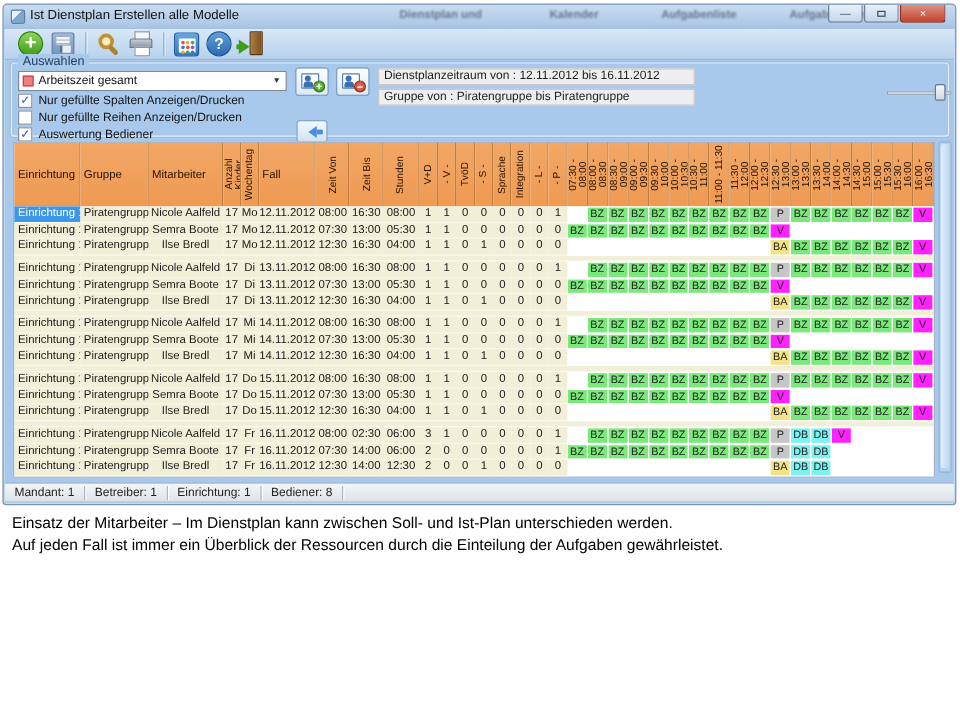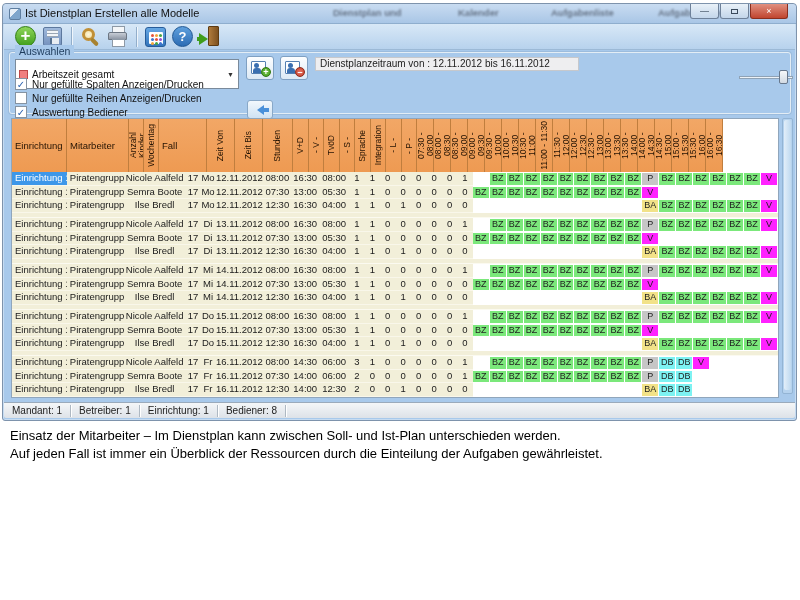--- a/index.html
+++ b/index.html
@@ -50,21 +50,21 @@
   .ic-help{width:21px;height:21px;border-radius:50%;background:linear-gradient(#5FA0DD,#2C6CB4);
     border:1px solid #1F5692;color:#fff;font-size:13px;font-weight:bold;text-align:center;line-height:19px;}
   .ic-exit{width:22px;height:21px;position:relative;}
   .ic-exit .door{position:absolute;right:2px;top:0;width:11px;height:20px;background:linear-gradient(90deg,#B07B3C,#7D5120);border:1px solid #5E3B12;border-radius:1px;}
   .ic-exit .arr{position:absolute;left:0;top:7px;width:0;height:0;border:6px solid transparent;border-left:9px solid #3F9D1C;}
   .ic-exit .arrbar{position:absolute;left:-2px;top:11px;width:6px;height:4px;background:#3F9D1C;}
   
   .groupbox{position:absolute;left:6px;top:48px;width:782px;height:62px;
     border:1px solid #E3EDF5;border-radius:3px;box-shadow:0 0 0 1px rgba(120,150,180,.25);}
   .grouplabel{position:absolute;left:12px;top:41px;font-size:10.5px;color:#1E3C5C;background:var(--winbg,#A8C9EB);padding:0 4px;}
-  .dropdown{position:absolute;left:12px;top:55px;width:224px;height:30px;background:#fff;
+  .dropdown{position:absolute;left:12px;top:55px;width:224px;height:17px;background:#fff;
     border:1px solid #7A8A9B;display:flex;align-items:center;font-size:10px;color:#111;}
   .dd-swatch{width:9px;height:9px;background:#F07F7F;border:1px solid #BE4747;margin:0 4px 0 3px;}
   .dd-caret{margin-left:auto;margin-right:4px;font-size:7px;color:#333;}
   .pbtn{position:absolute;top:52px;width:28px;height:24px;border:1px solid #7FA0C2;border-radius:3px;
     background:linear-gradient(#FDFEFF,#DCE9F5);}
   .pbtn .card{position:absolute;left:4px;top:4px;width:15px;height:13px;background:#fff;border:1px solid #5580B2;border-radius:1px;}
   .pbtn .head{position:absolute;left:7px;top:6px;width:5px;height:5px;border-radius:50%;background:#3A6FB0;}
   .pbtn .bodyp{position:absolute;left:6px;top:11px;width:8px;height:5px;border-radius:3px 3px 0 0;background:#3A6FB0;}
   .pbtn .badge{position:absolute;right:2px;bottom:2px;width:10px;height:10px;border-radius:50%;
     color:#fff;font-size:9px;line-height:9px;font-weight:bold;text-align:center;}
@@ -183,20 +183,21 @@
     <span class="badge plus">+</span>
   </div>
   <div class="pbtn" style="left:277px">
     <span class="card"></span>
     <span class="head"></span>
       <span class="bodyp"></span>
     <span class="badge minus">–</span>
   </div>
 
   <div class="infofield" style="top:53px">Dienstplanzeitraum von : 12.11.2012 bis 16.11.2012</div>
+  <div class="infofield" style="top:70px">Gruppe von : Piratengruppe bis Piratengruppe</div>
 
   <div class="cbrow" style="top:74px">
     <span class="cbox">✓</span>
     <span>Nur gefüllte Spalten Anzeigen/Drucken</span>
   </div>
   <div class="cbrow" style="top:88px">
     <span class="cbox"></span>
     <span>Nur gefüllte Reihen Anzeigen/Drucken</span>
   </div>
   <div class="cbrow" style="top:102px">
@@ -212,20 +213,23 @@
   <div class="slider">
     <div class="track"></div>
     <div class="thumb"></div>
   </div>
 
   <div class="tablewrap" id="sched-table">
       <div class="trow hdr">
         <div class="th hz" style="width: 55px;">
           <span class="">Einrichtung</span>
         </div>
+        <div class="th hz" style="width: 57px;">
+          <span class="">Gruppe</span>
+        </div>
         <div class="th hz" style="width: 62px;">
           <span class="">Mitarbeiter</span>
         </div>
         <div class="th" style="width: 15px;">
           <span class="vtext">Anzahl Kinder</span>
         </div>
         <div class="th" style="width: 15px;">
           <span class="vtext">Wochentag</span>
         </div>
         <div class="th hz" style="width: 48px;">
@@ -1056,21 +1060,21 @@
       </div>
       <div class="gaprow"></div>
       <div class="trow">
         <div class="td left al0" style="width: 55px;">Einrichtung 1</div>
         <div class="td left al1" style="width: 57px;">Piratengruppe</div>
         <div class="td left al2" style="width: 62px;">Nicole Aalfeld</div>
         <div class="td left al3" style="width: 15px;">17</div>
         <div class="td left al4" style="width: 15px;">Fr</div>
         <div class="td left al5" style="width: 48px;">16.11.2012</div>
         <div class="td left al6" style="width: 28px;">08:00</div>
-        <div class="td left al7" style="width: 28px;">14:30</div>
+        <div class="td left al7" style="width: 28px;">02:30</div>
         <div class="td left al8" style="width: 30px;">06:00</div>
         <div class="td left num" style="width: 15.5px;">3</div>
         <div class="td left num" style="width: 15.5px;">1</div>
         <div class="td left num" style="width: 15.5px;">0</div>
         <div class="td left num" style="width: 15.5px;">0</div>
         <div class="td left num" style="width: 15.5px;">0</div>
         <div class="td left num" style="width: 15.5px;">0</div>
         <div class="td left num" style="width: 15.5px;">0</div>
         <div class="td left num" style="width: 15.5px;">1</div>
         <div class="td slot" style="width: 17px;"></div>

